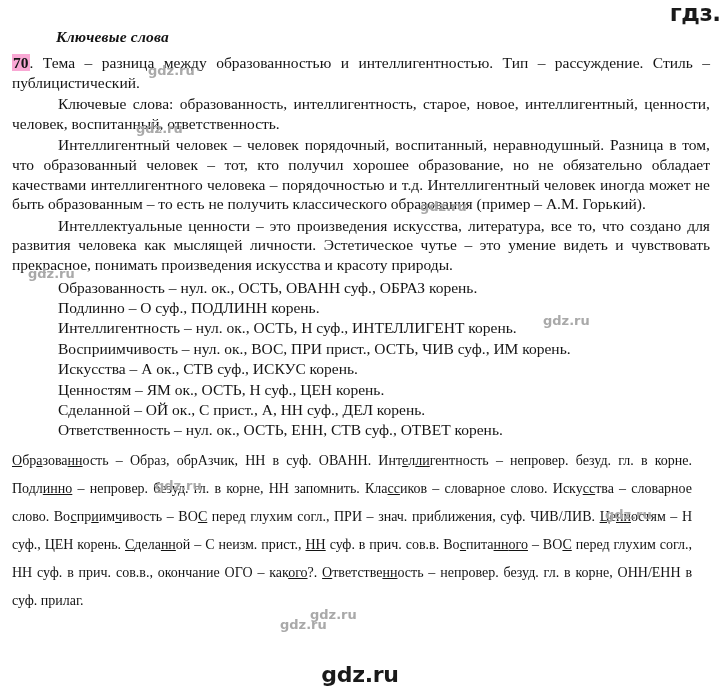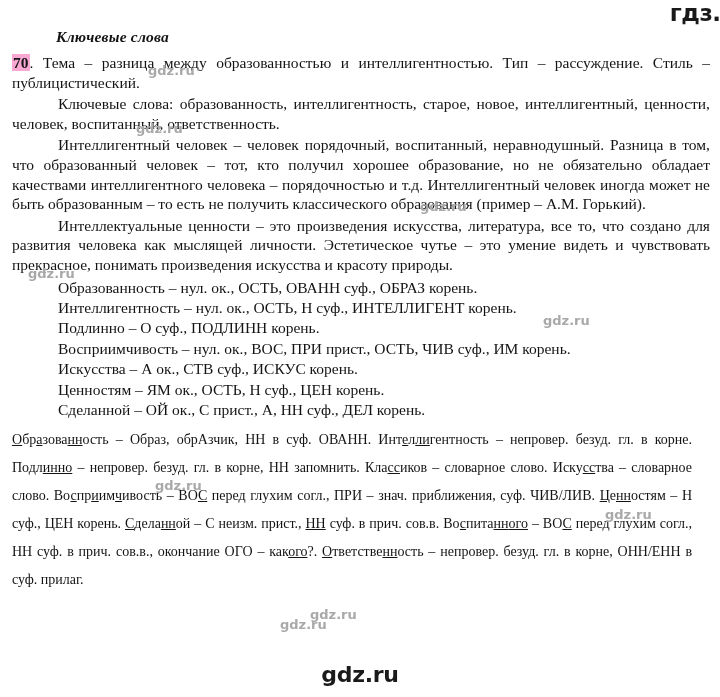--- a/index.html
+++ b/index.html
@@ -140,26 +140,27 @@
   <p class="para first-block"><span class="num-badge">70</span><span>. </span><span>Тема – разница между образованностью и интеллигентностью.   Тип  –  рассуждение. Стиль – публицистический.</span></p>
 
   <p class="para indent tight">Ключевые   слова:    образованность,    интеллигентность,    старое,    новое, интеллигентный, ценности, человек, воспитанный, ответственность.</p>
 
   <p class="para indent tight">Интеллигентный человек – человек порядочный, воспитанный, неравнодушный. Разница в том, что образованный человек – тот, кто получил хорошее образование, но не обязательно  обладает  качествами  интеллигентного  человека  –  порядочностью  и  т.д. Интеллигентный человек иногда может не быть образованным – то  есть не получить классического образования (пример – А.М. Горький).</p>
 
   <p class="para indent tight">Интеллектуальные ценности – это произведения искусства, литература, все то, что создано для развития человека как мыслящей личности. Эстетическое чутье – это умение видеть и чувствовать прекрасное, понимать произведения искусства и красоту природы.</p>
 
   <ul class="morph-list" id="morph-list">
       <li>Образованность – нул. ок., ОСТЬ, ОВАНН суф., ОБРАЗ корень.</li>
+      <li>Подлинно – О суф., ПОДЛИНН корень.</li>
       <li>Интеллигентность – нул. ок., ОСТЬ, Н суф., ИНТЕЛЛИГЕНТ корень.</li>
-      <li>Подлинно – О суф., ПОДЛИНН корень.</li>
       <li>Восприимчивость – нул. ок., ВОС, ПРИ прист., ОСТЬ, ЧИВ суф., ИМ корень.</li>
       <li>Искусства – А ок., СТВ суф., ИСКУС корень.</li>
       <li>Ценностям – ЯМ ок., ОСТЬ, Н суф., ЦЕН корень.</li>
       <li>Сделанной – ОЙ ок., С прист., А, НН суф., ДЕЛ корень.</li>
+      <li>Ответственность – нул. ок., ОСТЬ, ЕНН, СТВ суф., ОТВЕТ корень.</li>
     </ul>
 
   <div id="closing-block"><u>О</u><span>бр</span><u>а</u><span>зова</span><u>нн</u><span>ость – Образ, обрАзчик, НН в суф. ОВАНН. Инт</span><u>е</u><span>л</span><u>ли</u><span>гентность – непровер. безуд. гл. в корне. Подл</span><u>инно</u><span> – непровер. безуд. гл. в корне, НН запомнить. Кла</span><u>сс</u><span>иков   –  словарное слово. Иску</span><u>сс</u><span>тва – словарное слово. Во</span><u>с</u><span>пр</span><u>и</u><span>им</span><u>ч</u><span>ивость – ВО</span><u>С</u><span> перед глухим согл., ПРИ – знач. приближения, суф. ЧИВ/ЛИВ. </span><u>Ц</u><span>е</span><u>нн</u><span>остям – Н суф., ЦЕН корень. </span><u>С</u><span>дела</span><u>нн</u><span>ой – С неизм. прист., </span><u>НН</u><span> суф. в прич. сов.в. Во</span><u>с</u><span>пита</span><u>нн</u><u>ого</u><span> – ВО</span><u>С</u><span> перед глухим согл., НН суф. в прич. сов.в., окончание ОГО – как</span><u>ого</u><span>?. </span><u>О</u><span>тветстве</span><u>нн</u><span>ость – непровер. безуд. гл. в корне, ОНН/ЕНН в суф. прилаг.</span></div>
 
 </div>
 
 <div id="footer-logo">
   <span class="logo-text">gdz.ru</span>
 </div>
 

